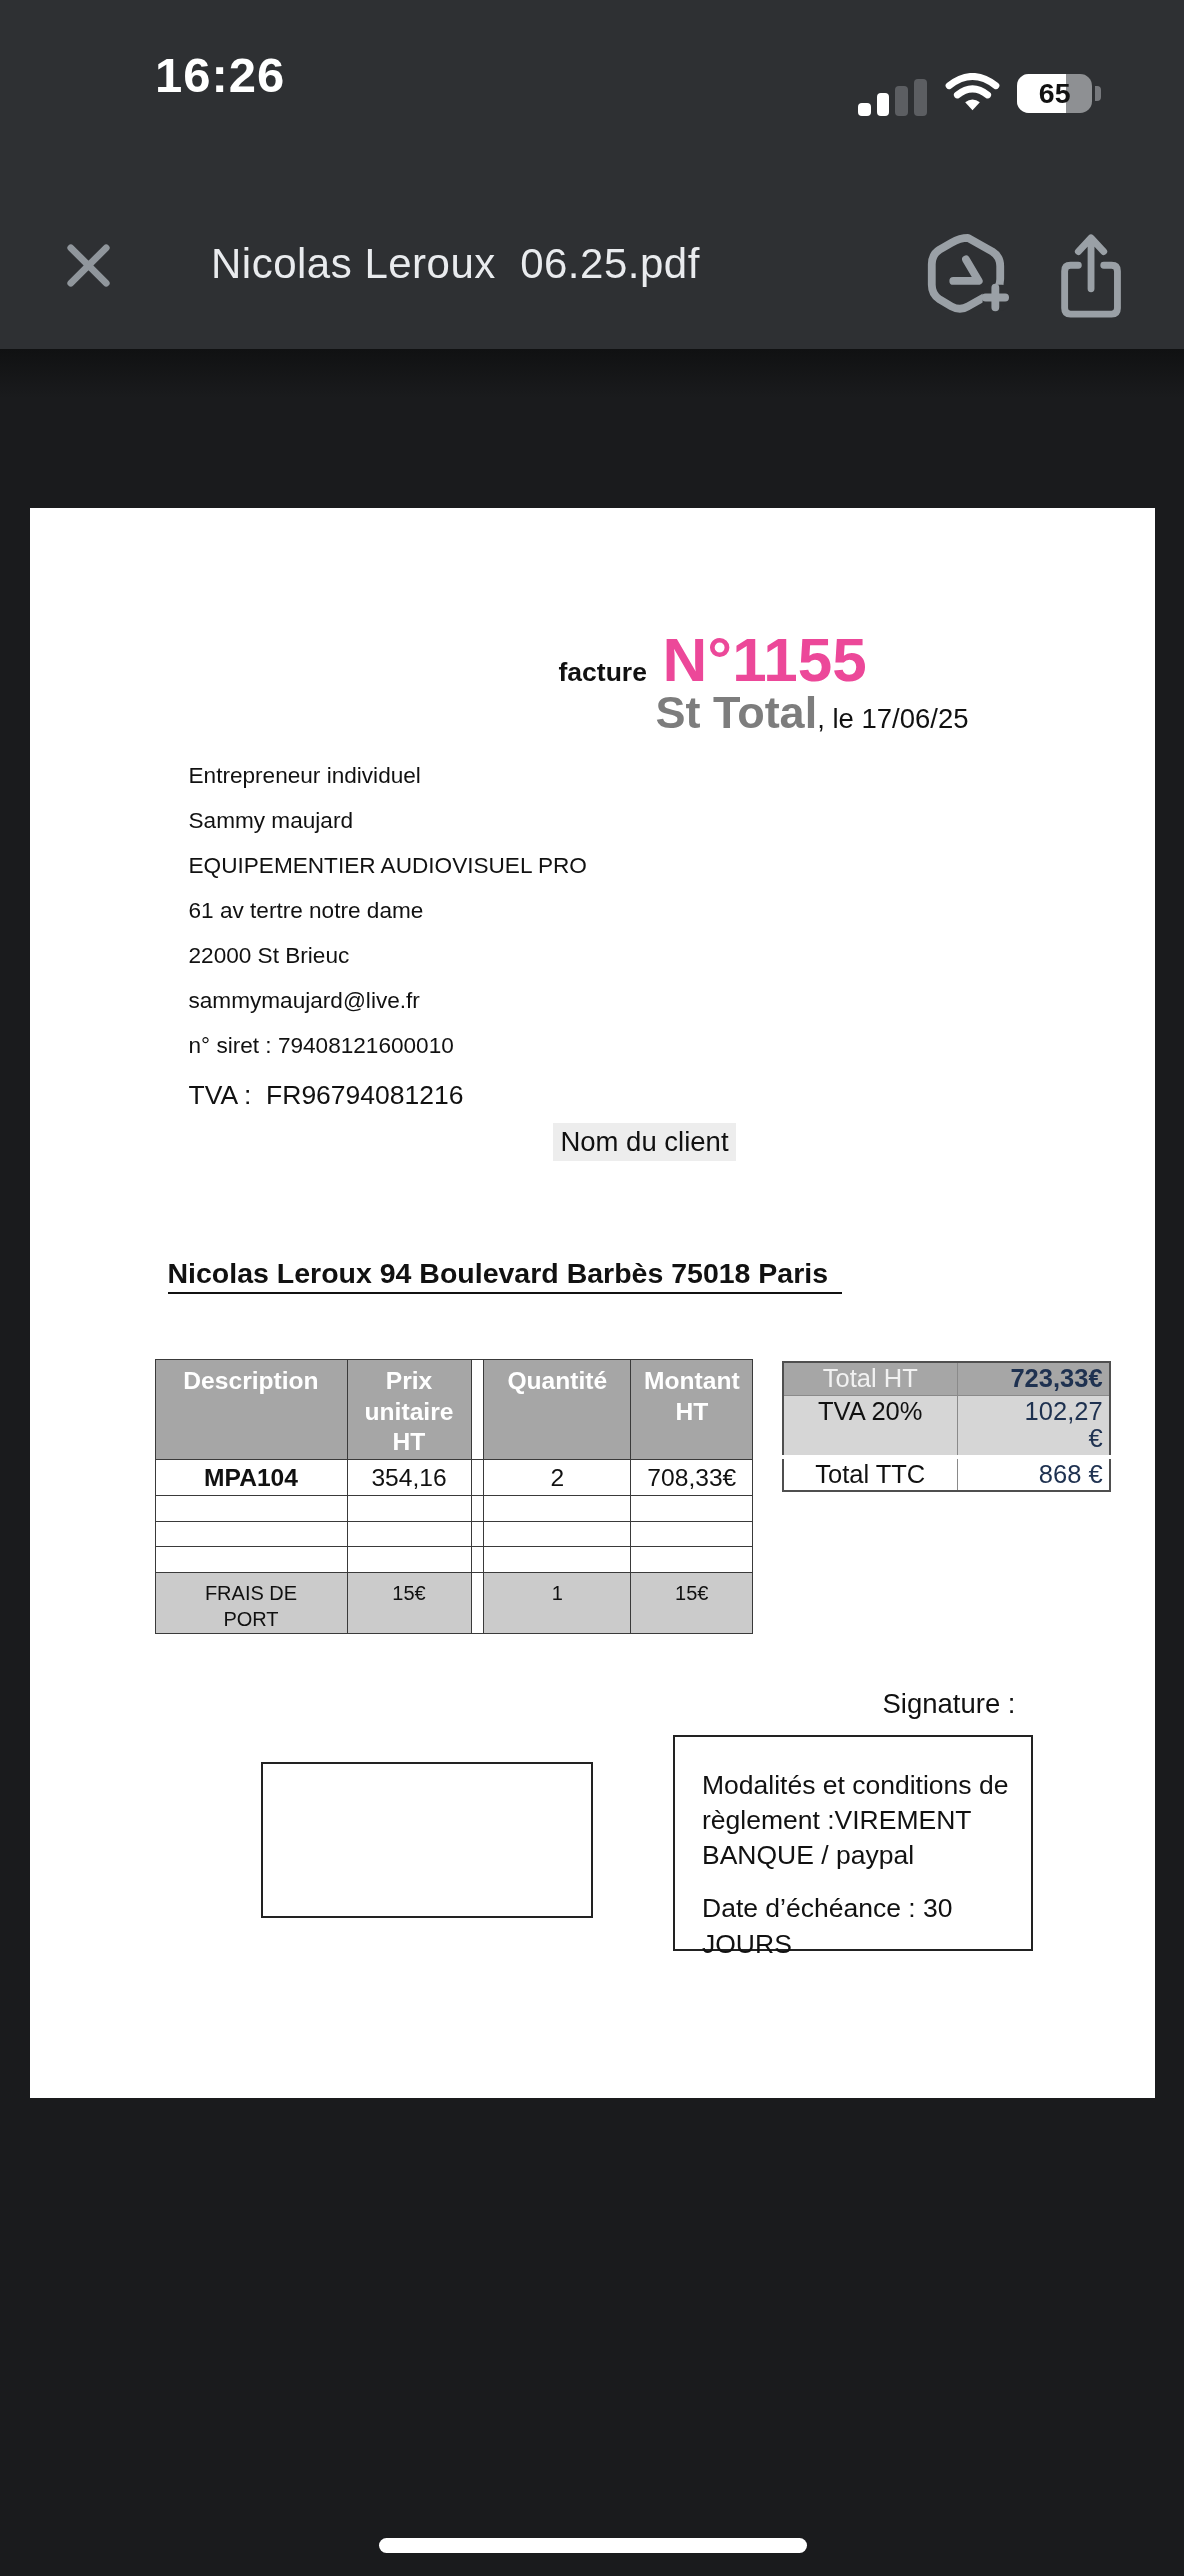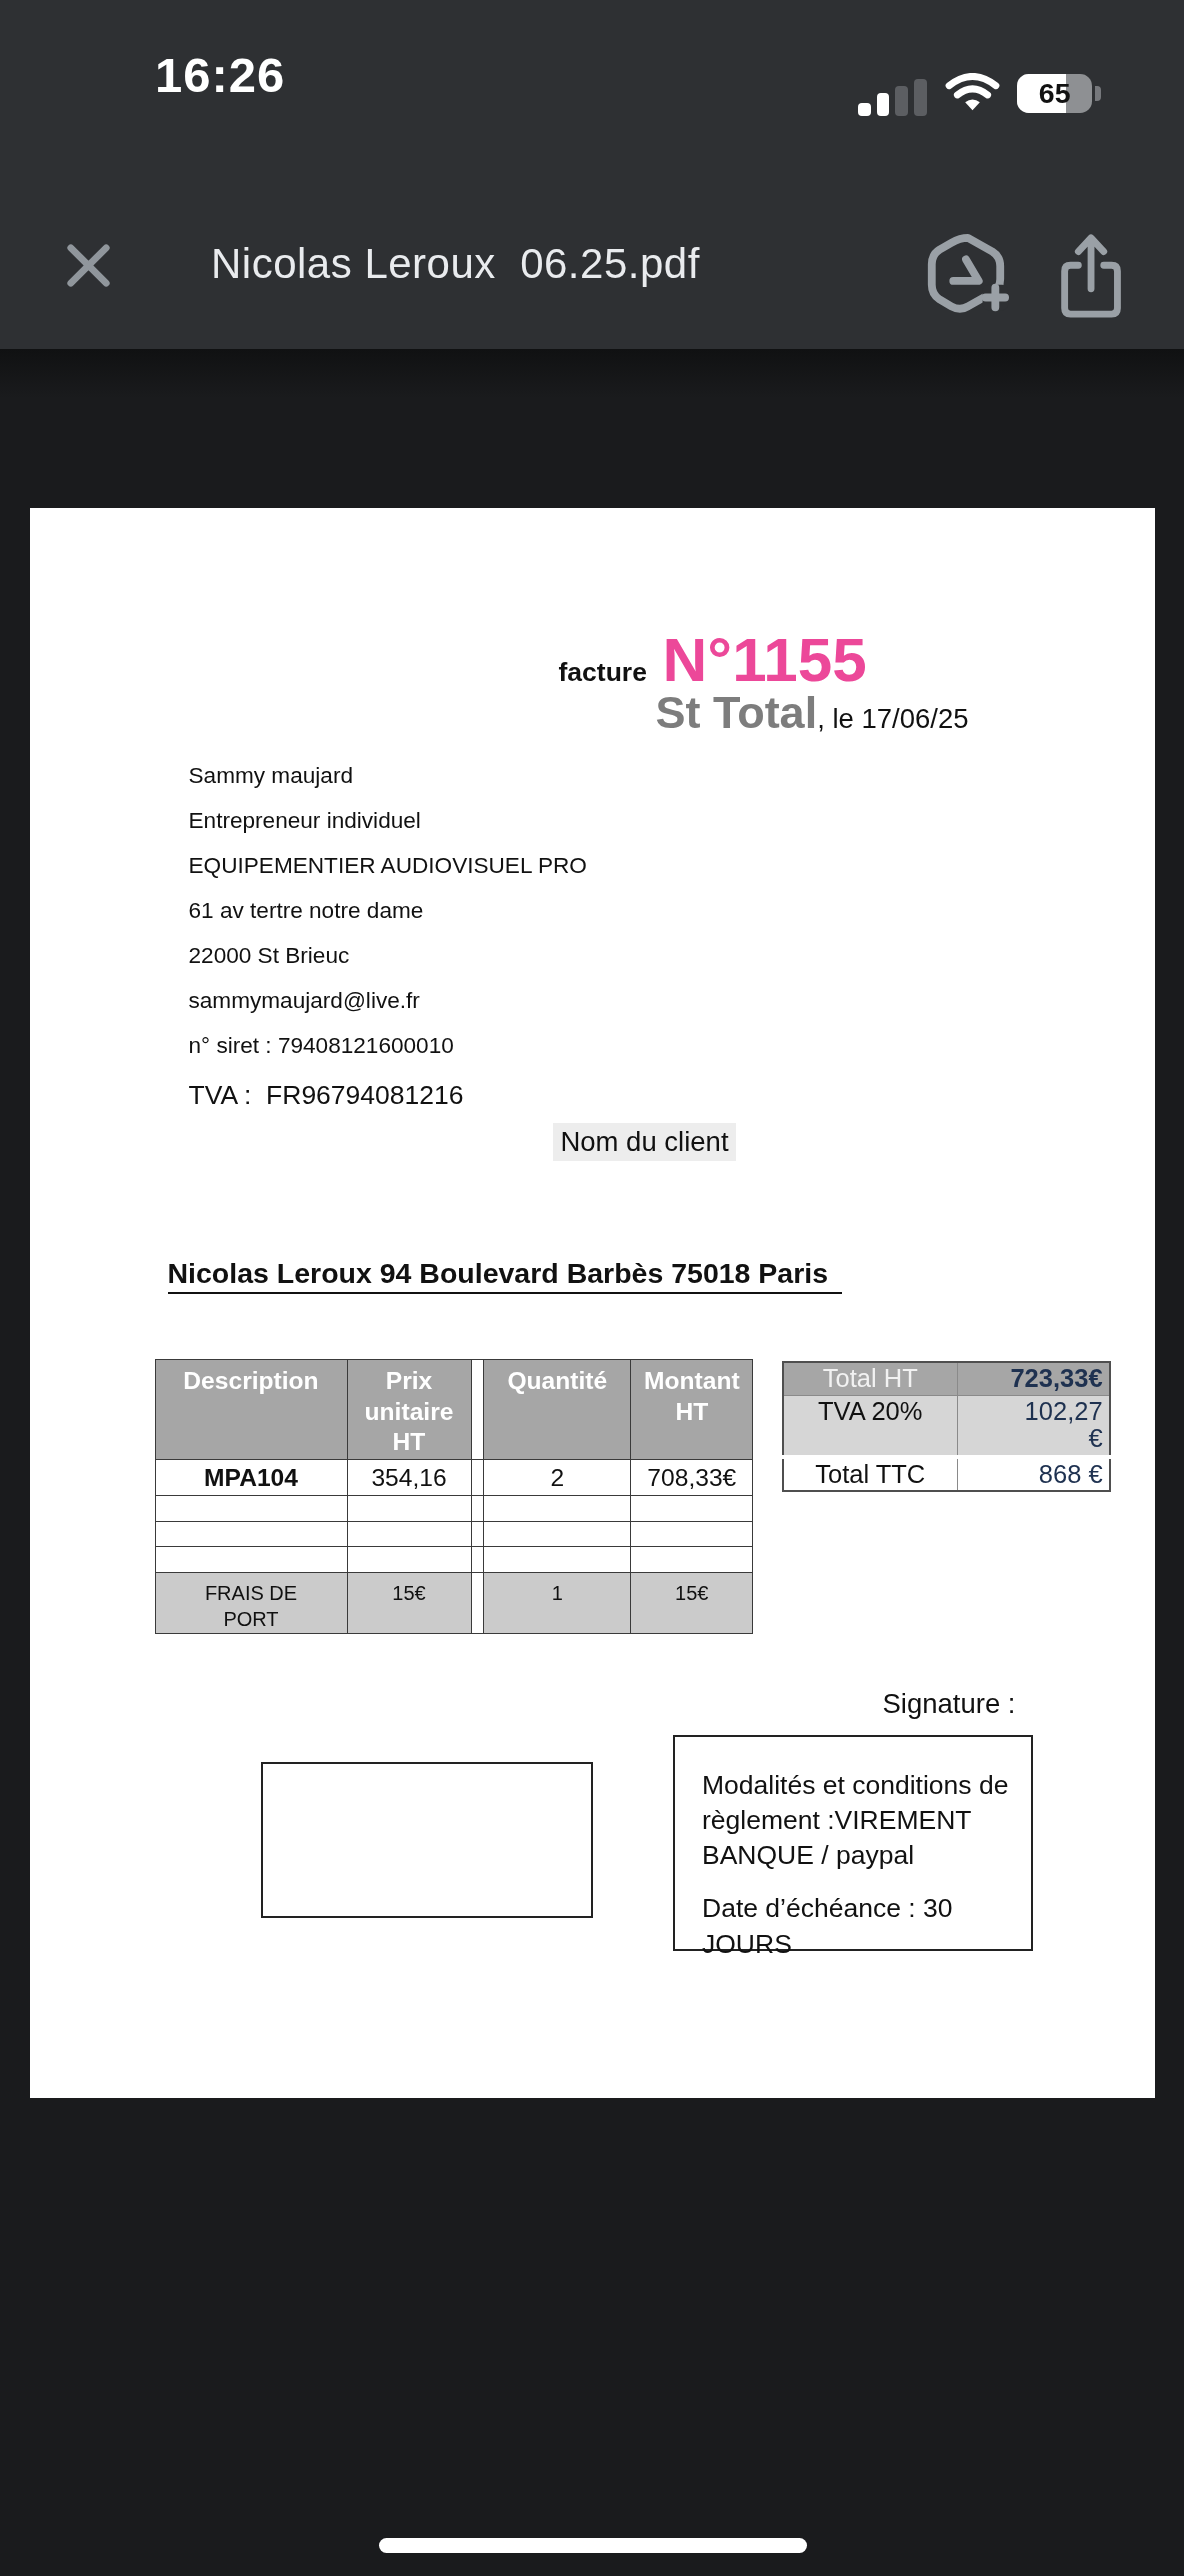--- a/index.html
+++ b/index.html
@@ -137,22 +137,22 @@
       <div class="fact-row">
         <span class="fact-label">facture</span>
         <span class="fact-num">N°1155</span>
       </div>
       <div class="city-row">
         <span class="city">St Total</span>
         <span class="date">, le 17/06/25</span>
       </div>
 
       <div class="sender">
+        <div>Entrepreneur individuel</div>
         <div>Sammy maujard</div>
-        <div>Entrepreneur individuel</div>
         <div>EQUIPEMENTIER AUDIOVISUEL PRO</div>
         <div>61 av tertre notre dame</div>
         <div>22000 St Brieuc</div>
         <div>sammymaujard@live.fr</div>
         <div>n° siret : 79408121600010</div>
         <div class="tva">TVA :  FR96794081216</div>
       </div>
 
       <div class="client-label">Nom du client</div>
       <div class="client-line">Nicolas Leroux 94 Boulevard Barbès 75018 Paris</div>

